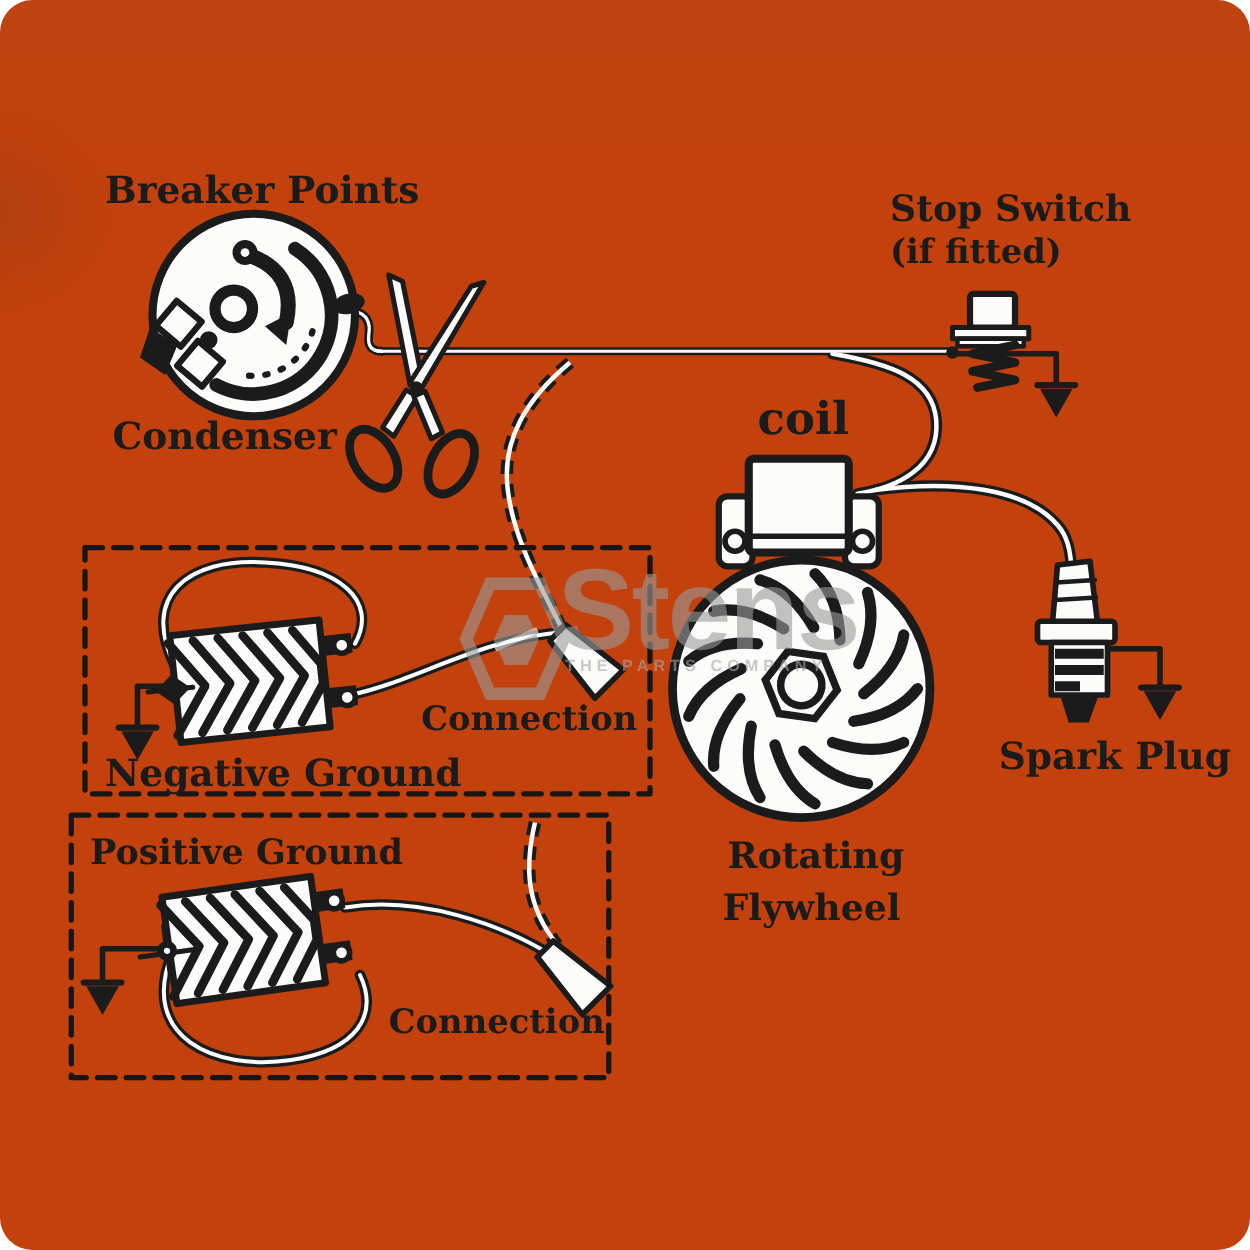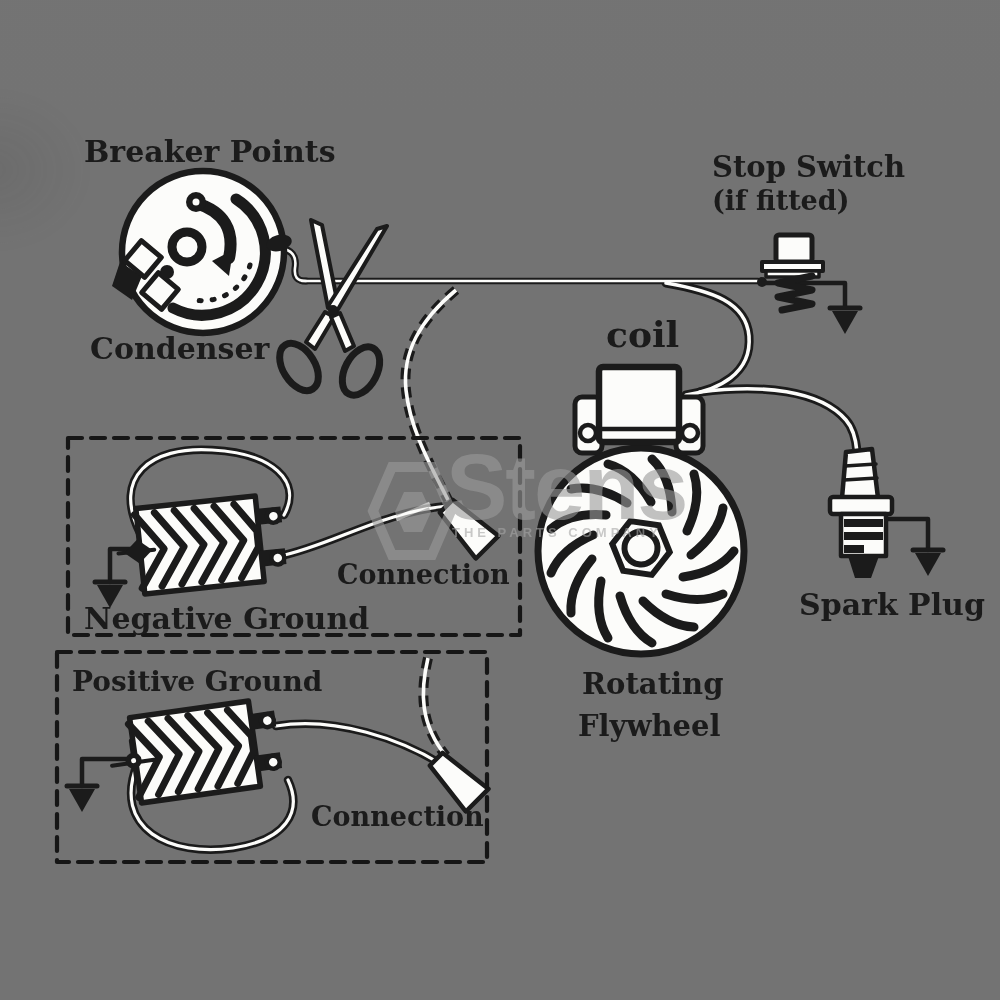--- a/index.html
+++ b/index.html
@@ -1,17 +1,17 @@
 <!DOCTYPE html>
 <html><head>
 <meta charset="utf-8">
 <style>
   html,body{margin:0;padding:0;background:#ffffff;}
-  .page{position:relative;width:1000px;height:1000px;background:#737373;overflow:hidden;
-        font-family:"DejaVu Serif", serif;}
+  .page{position:relative;width:1000px;height:1000px;background:#c2410c;overflow:hidden;
+        font-family:"DejaVu Serif", serif;border-radius:26px;}
   .shade-tl{position:absolute;left:-30px;top:90px;width:120px;height:160px;
             background:radial-gradient(ellipse at 20% 50%, rgba(60,60,60,0.12), rgba(0,0,0,0) 70%);
             filter:blur(6px);}
   .shade-top{position:absolute;left:0;top:0;width:100%;height:120px;
              background:linear-gradient(180deg, rgba(120,120,120,0.05), rgba(0,0,0,0));}
   svg{display:block;position:absolute;left:0;top:0;}
   .lbl{font-family:"DejaVu Serif", serif;font-weight:700;fill:#1b1b1b;}
   .wm-big{font-family:"Liberation Sans", sans-serif;font-weight:700;letter-spacing:-2px;fill:#9a9a9a;}
   .wm-small{font-family:"Liberation Sans", sans-serif;font-weight:600;letter-spacing:4px;fill:#a6a6a6;}
 </style>

